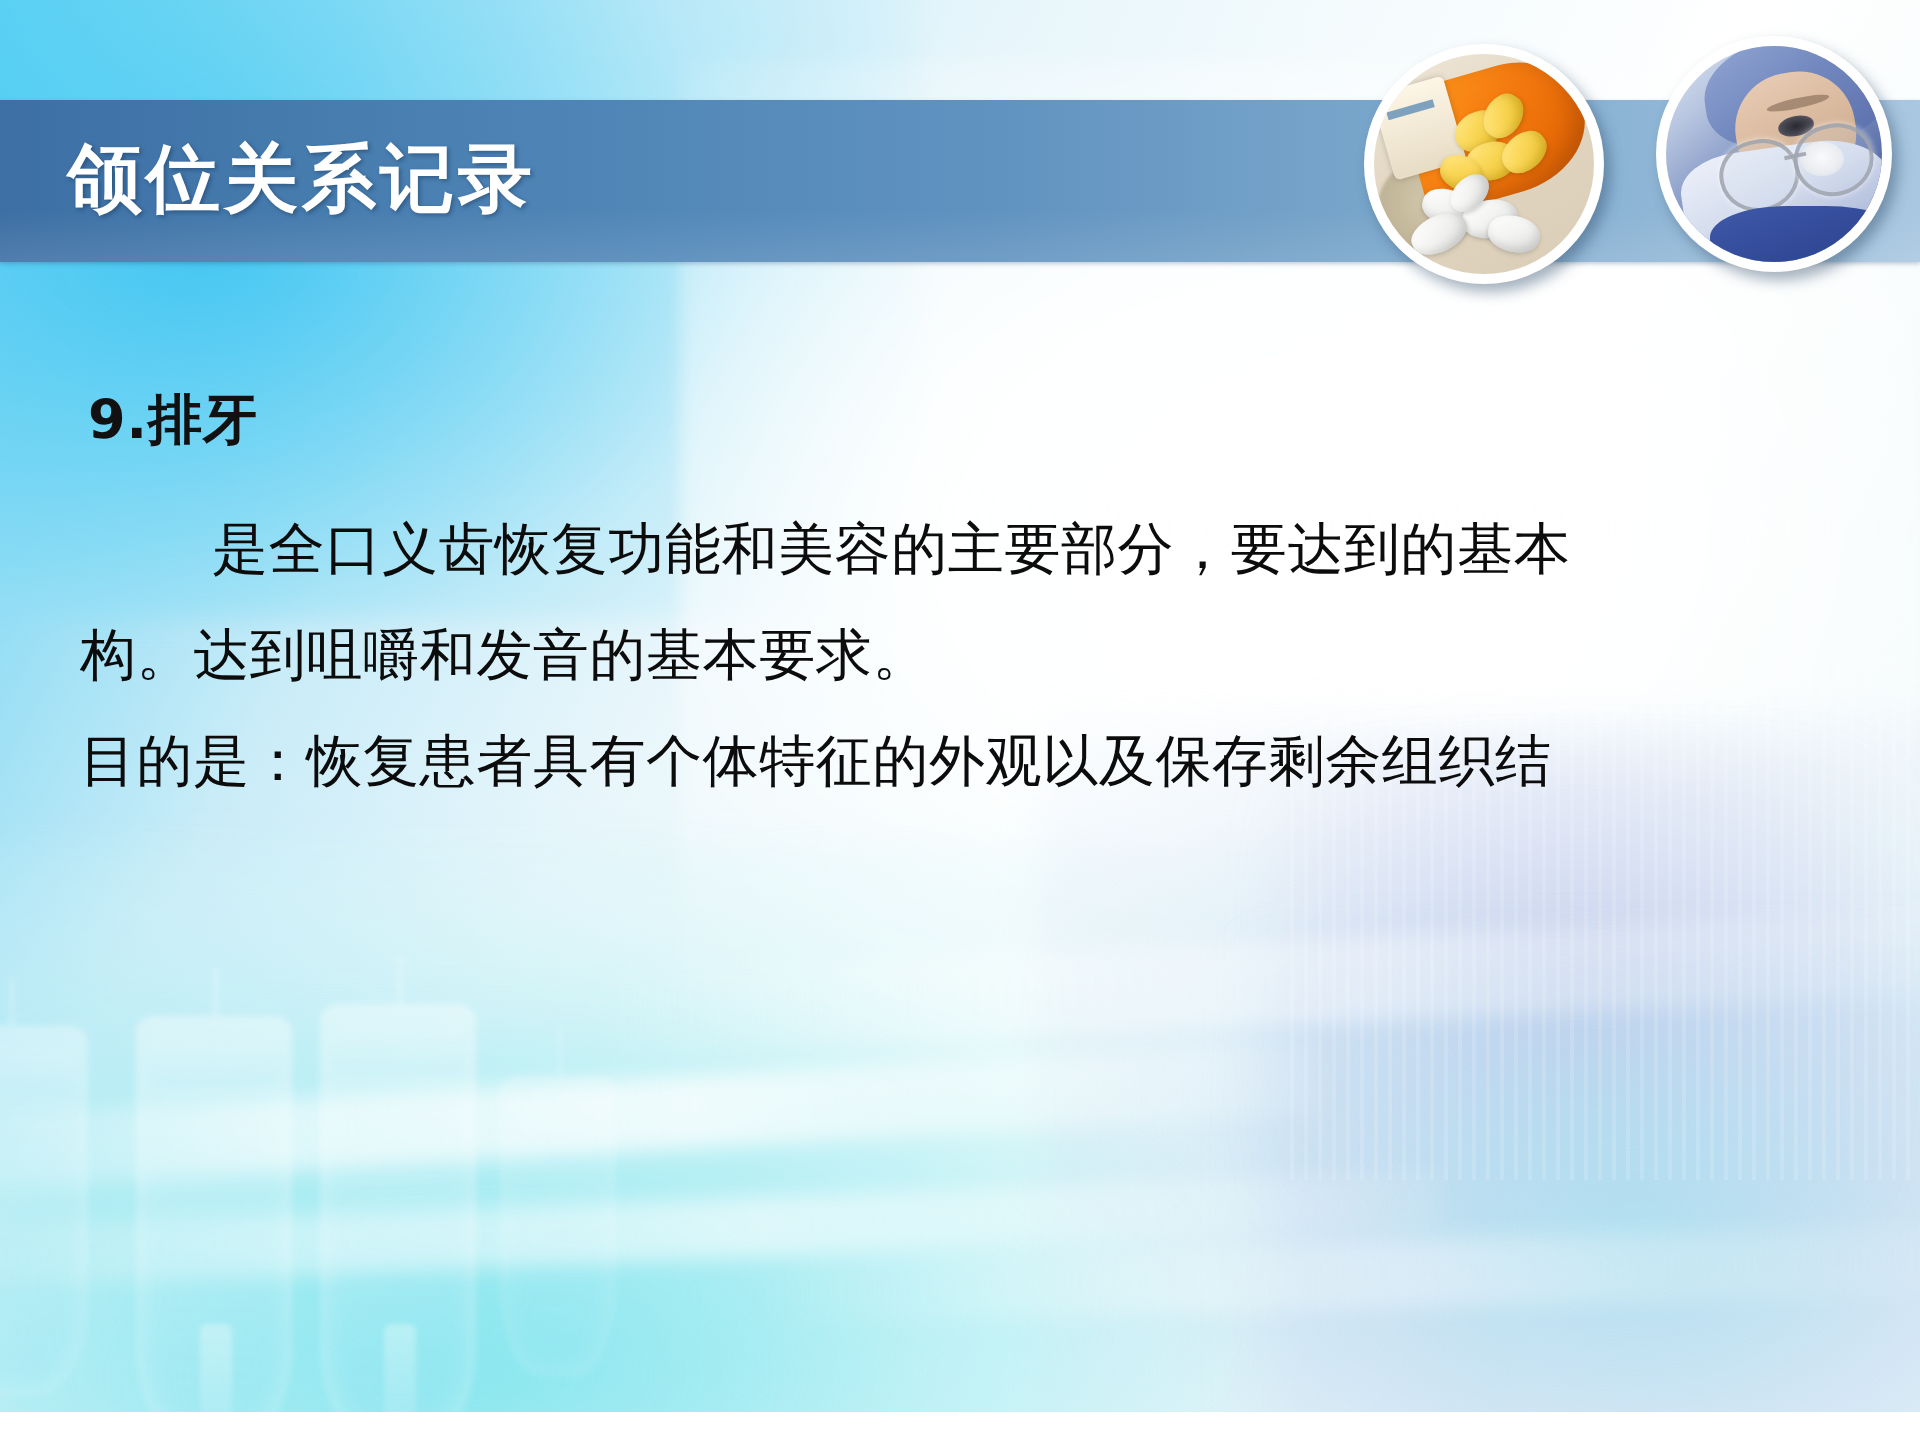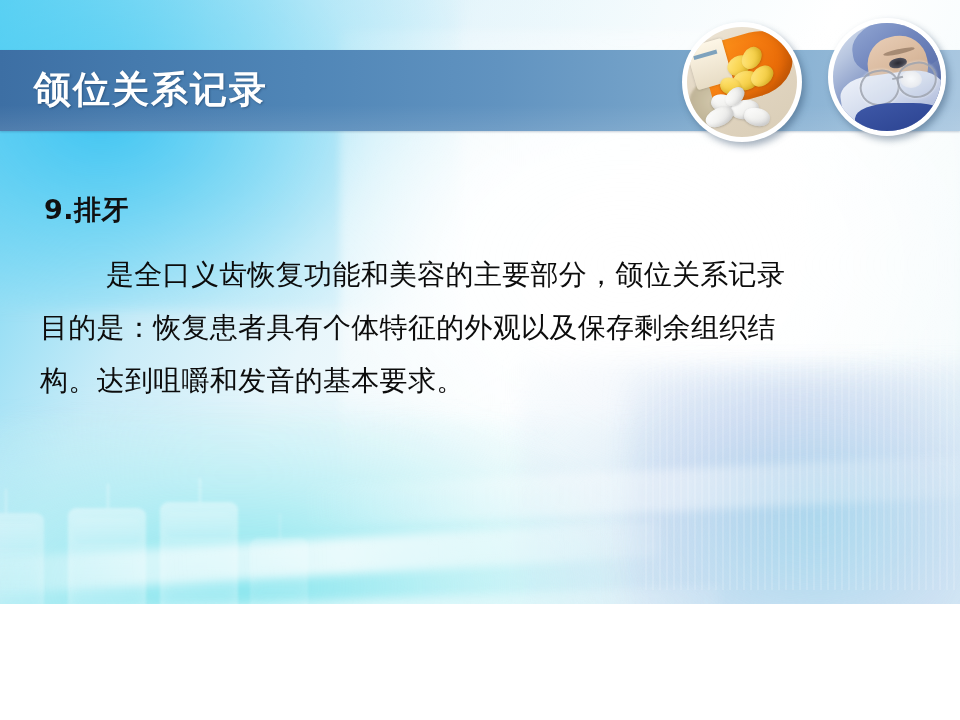--- a/index.html
+++ b/index.html
@@ -8,21 +8,21 @@
     padding: 0;
     background: #ffffff;
   }
   body {
     font-family: "DejaVu Sans", "Liberation Sans", sans-serif;
   }
 
   .slide {
     position: relative;
     width: 960px;
-    height: 604px;
+    height: 706px;
     overflow: hidden;
     background: #eaf6fd;
   }
 
   
   .bg-base {
     position: absolute;
     inset: 0;
     background:
       linear-gradient(118deg,
@@ -541,19 +541,19 @@
         <div class="bridge"></div>
       </div>
       <div class="surg-shoulder"></div>
     </div>
   </div>
 
   <div class="content">
     <div class="heading">9.排牙</div>
 
     <div class="body-para">
-      <span class="body-line indent">是全口义齿恢复功能和美容的主要部分，颌位关系记录</span>
+      <span class="body-line indent">是全口义齿恢复功能和美容的主要部分，要达到的基本</span>
+      <span class="body-line">构。达到咀嚼和发音的基本要求。</span>
       <span class="body-line">目的是：恢复患者具有个体特征的外观以及保存剩余组织结</span>
-      <span class="body-line">构。达到咀嚼和发音的基本要求。</span>
     </div>
   </div>
 
 </div>
 
 </body></html>

